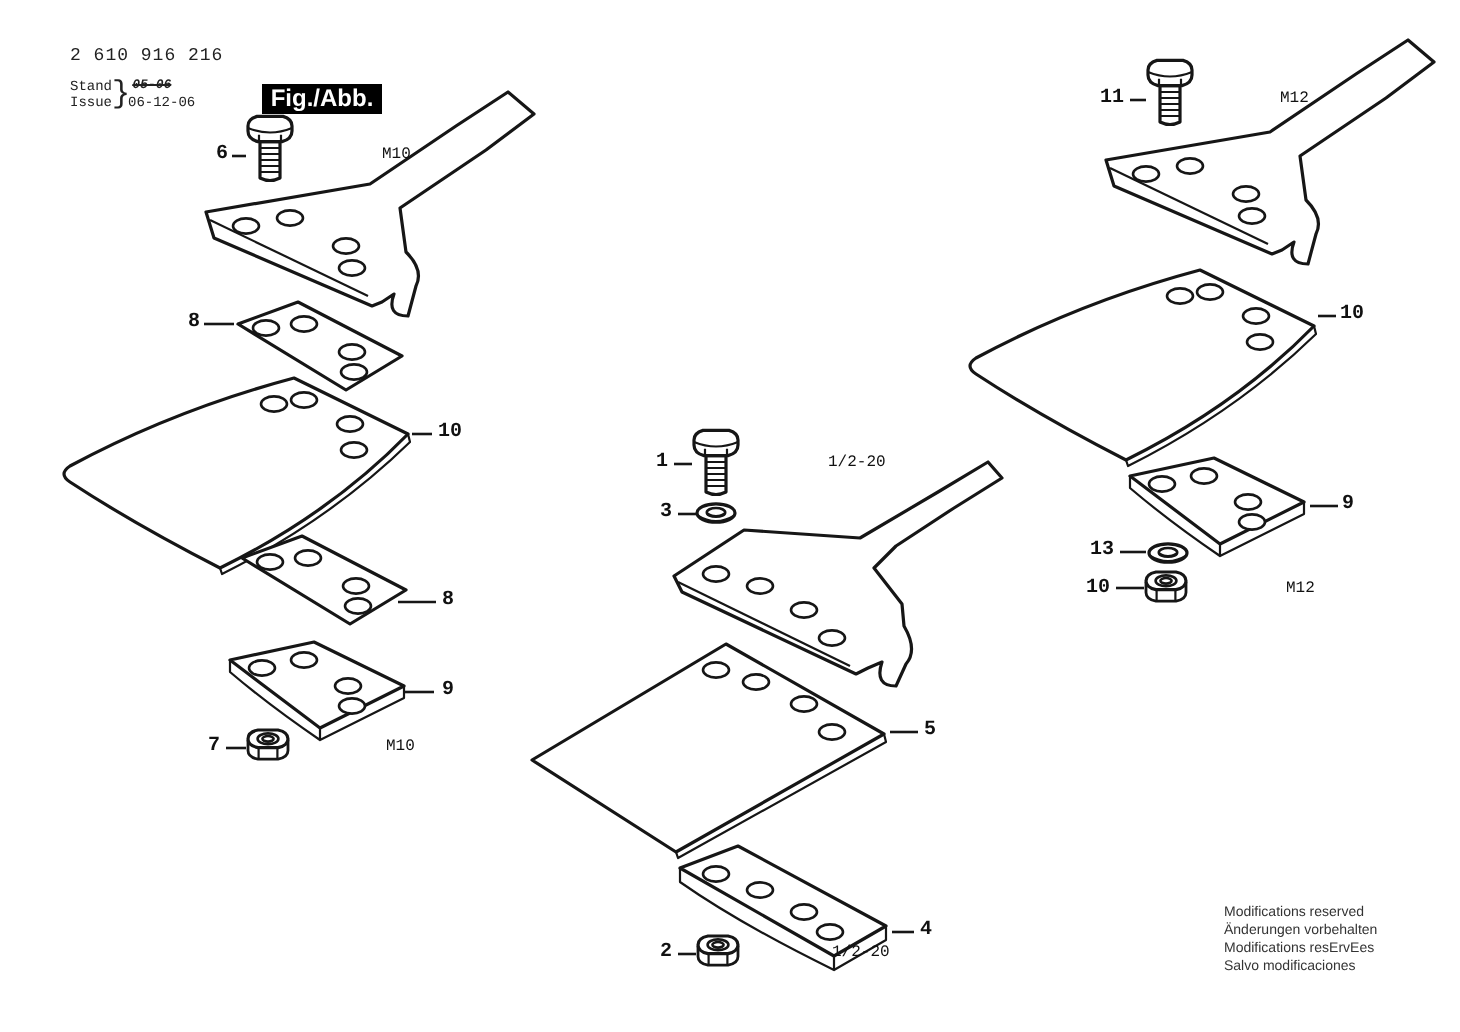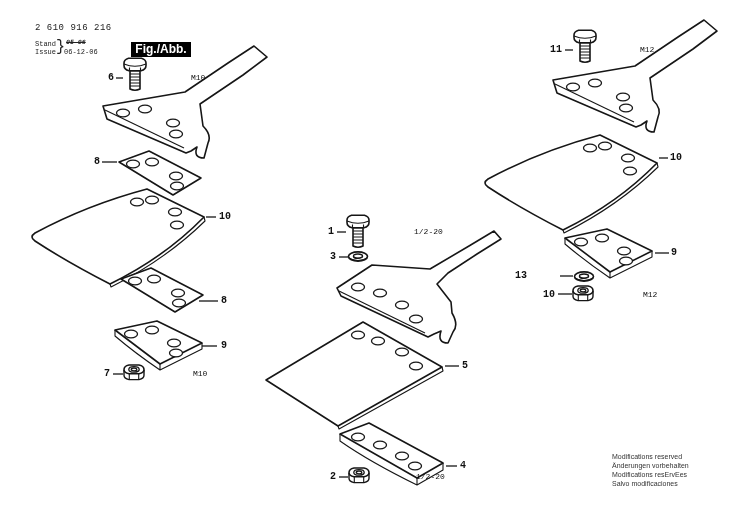--- a/index.html
+++ b/index.html
@@ -174,21 +174,21 @@
   <div class="lbl num" style="left:221px;top:341px">9</div>
   <div class="lbl num ra" style="left:110px;top:369px">7</div>
   <div class="lbl num ra" style="left:334px;top:227px">1</div>
   <div class="lbl num ra" style="left:336px;top:252px">3</div>
   <div class="lbl num" style="left:462px;top:361px">5</div>
   <div class="lbl num" style="left:460px;top:461px">4</div>
   <div class="lbl num ra" style="left:336px;top:472px">2</div>
   <div class="lbl num ra" style="left:562px;top:45px">11</div>
   <div class="lbl num" style="left:670px;top:153px">10</div>
   <div class="lbl num" style="left:671px;top:248px">9</div>
-  <div class="lbl num ra" style="left:527px;top:271px">13</div>
+  <div class="lbl num ra" style="left:557px;top:271px">13</div>
   <div class="lbl num ra" style="left:555px;top:290px">10</div>
 
   <div class="lbl spec" style="left:147px;top:74px">M10</div>
   <div class="lbl spec" style="left:149px;top:370px">M10</div>
   <div class="lbl spec" style="left:370px;top:228px">1/2-20</div>
   <div class="lbl spec" style="left:372px;top:473px">1/2-20</div>
   <div class="lbl spec" style="left:596px;top:46px">M12</div>
   <div class="lbl spec" style="left:599px;top:291px">M12</div>
 
   <div class="footer" style="left:612px;top:452px">

